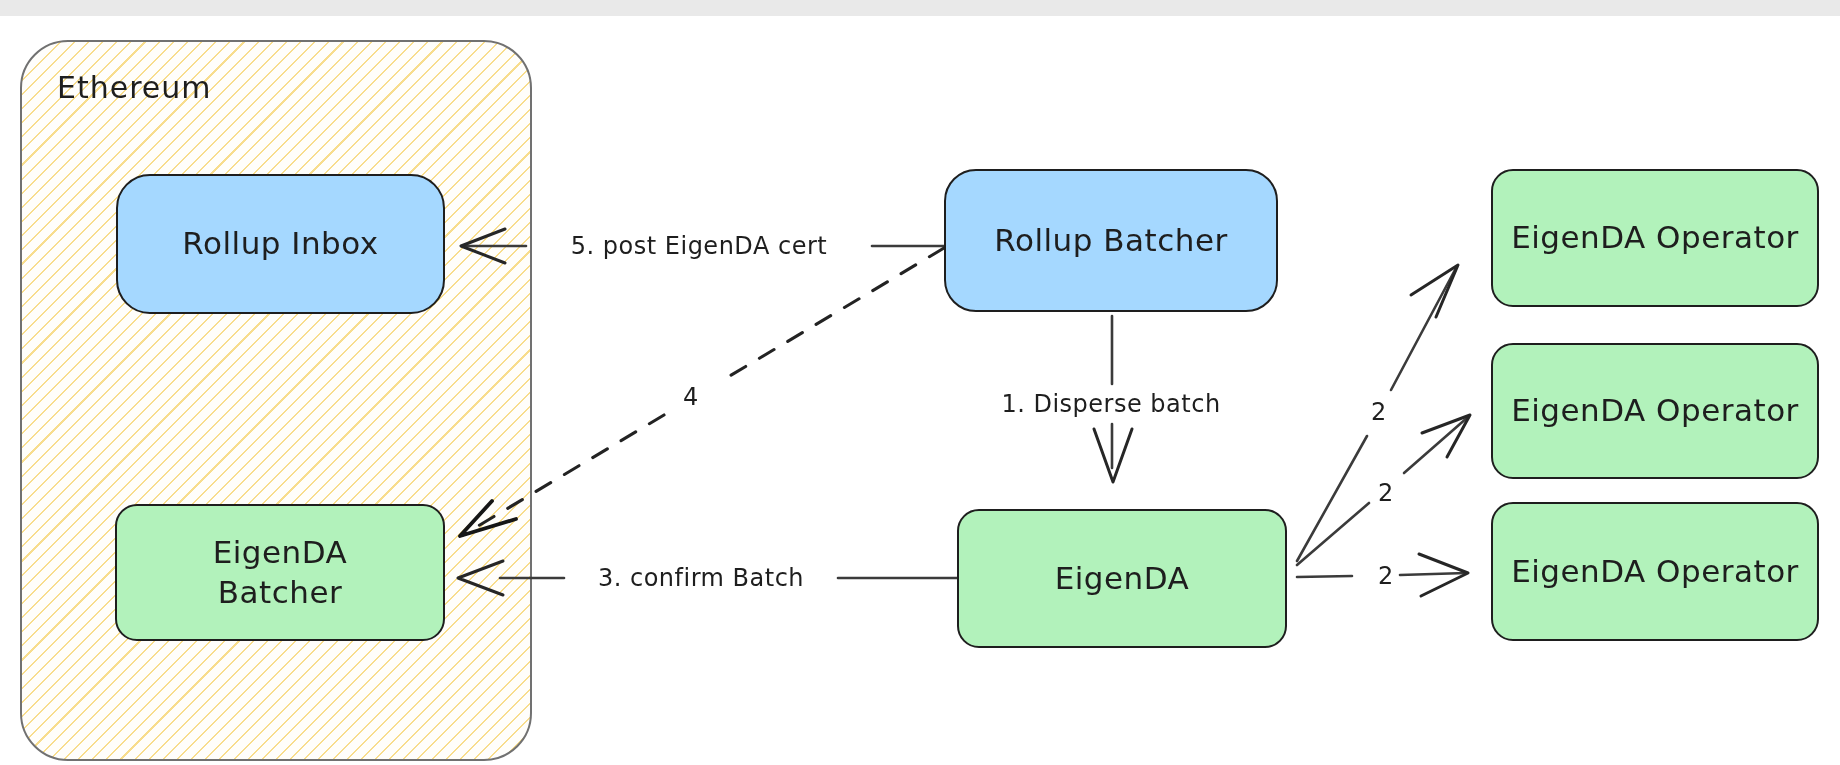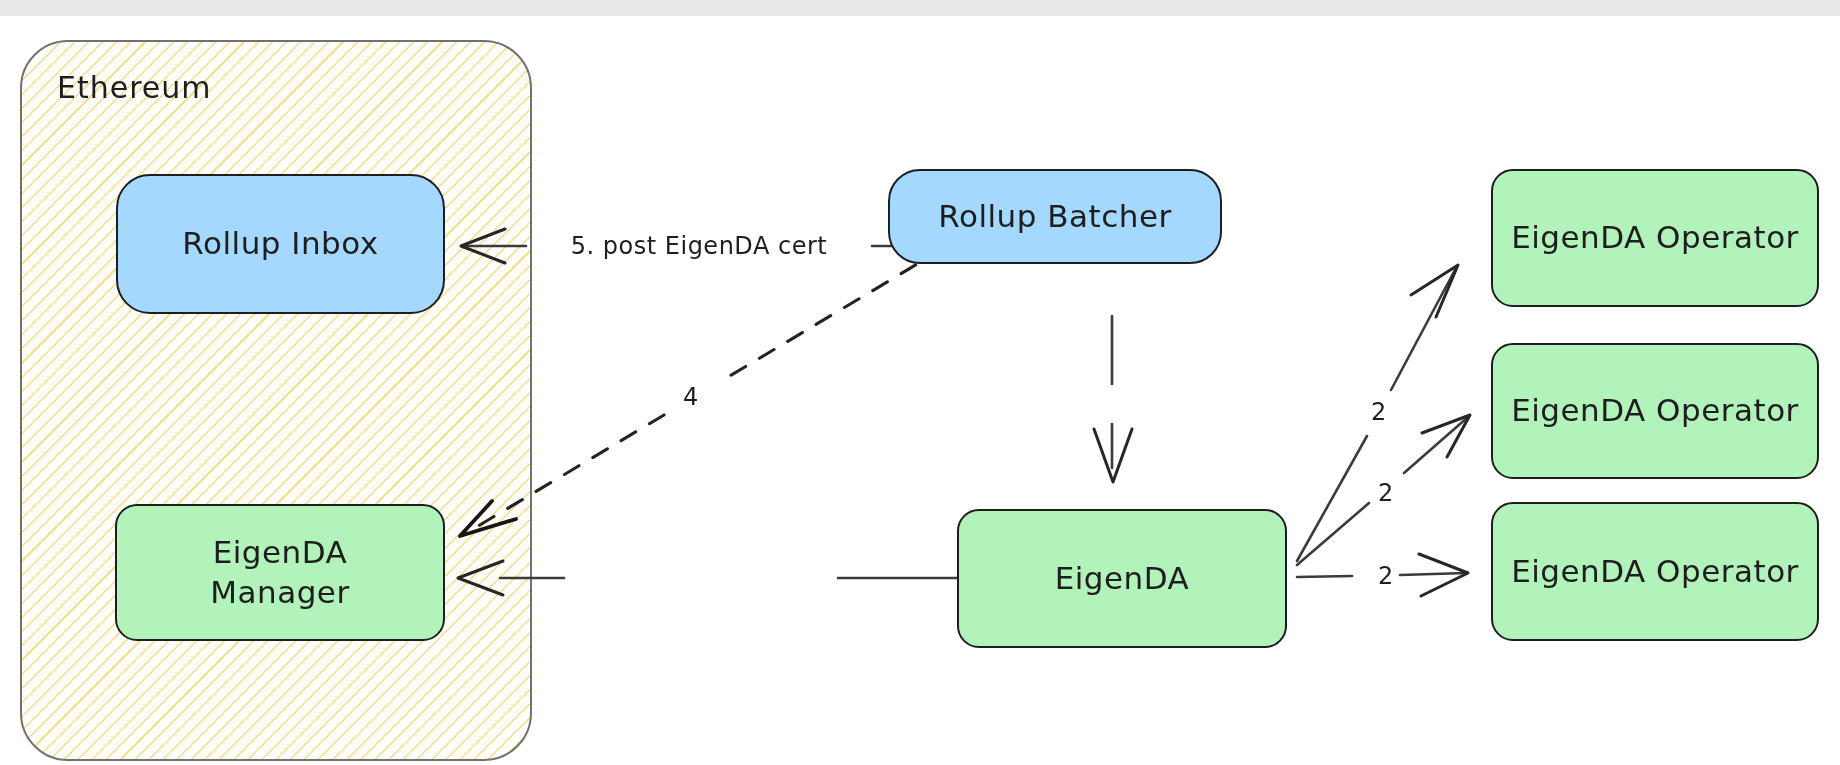--- a/index.html
+++ b/index.html
@@ -59,21 +59,21 @@
     font-size: 31px;
     line-height: 1.26;
     letter-spacing: 0.5px;
     white-space: nowrap;
   }
   .node.blue  { background: var(--blue-fill); }
   .node.green { background: var(--green-fill); border-radius: 22px; }
 
   .node-rollup-inbox      { left: 116px;  top: 158px; width: 329px; height: 140px; border-radius: 34px; }
   .node-eigenda-manager   { left: 115px;  top: 488px; width: 330px; height: 137px; border-radius: 34px; }
-  .node-rollup-batcher    { left: 888px;  top: 153px; width: 334px; height: 95px; border-radius: 32px; }
+  .node-rollup-batcher    { left: 944px;  top: 153px; width: 334px; height: 143px; border-radius: 32px; }
   .node-eigenda-disperser { left: 957px;  top: 493px; width: 330px; height: 139px; border-radius: 34px; }
   .node-operator-1        { left: 1491px; top: 153px; width: 328px; height: 138px; border-radius: 30px; }
   .node-operator-2        { left: 1491px; top: 327px; width: 328px; height: 136px; border-radius: 30px; }
   .node-operator-3        { left: 1491px; top: 486px; width: 328px; height: 139px; border-radius: 30px; }
 
   svg.wires {
     position: absolute;
     left: 0; top: 0;
     width: 1840px; height: 765px;
     pointer-events: none;
@@ -150,21 +150,21 @@
       <polyline class="head" points="1419,538 1468,557 1421,580"></polyline>
     </g>
   </svg>
 
   <div class="node blue node-rollup-inbox">
     <span>Rollup Inbox</span>
   </div>
 
   <div class="node green node-eigenda-manager">
     <span>EigenDA</span>
-    <span>Manager</span>
+    <span>Batcher</span>
   </div>
 
   <div class="node blue node-rollup-batcher">
     <span>Rollup Batcher</span>
   </div>
 
   <div class="node green node-eigenda-disperser">
     <span>EigenDA</span>
   </div>
 
@@ -177,21 +177,23 @@
   </div>
 
   <div class="node green node-operator-3">
     <span>EigenDA Operator</span>
   </div>
 
   <div class="edge-label" style="left:699px; top:230px;">5. post EigenDA cert</div>
 
   <div class="edge-label" style="left:691px; top:381px;">4</div>
 
+  <div class="edge-label" style="left:701px; top:562px;">3. confirm Batch</div>
 
+  <div class="edge-label" style="left:1111px; top:388px;">1. Disperse batch</div>
 
   <div class="edge-label" style="left:1379px; top:396px;">2</div>
 
   <div class="edge-label" style="left:1386px; top:477px;">2</div>
 
   <div class="edge-label" style="left:1386px; top:560px;">2</div>
 
 </div>
 
 </body></html>

